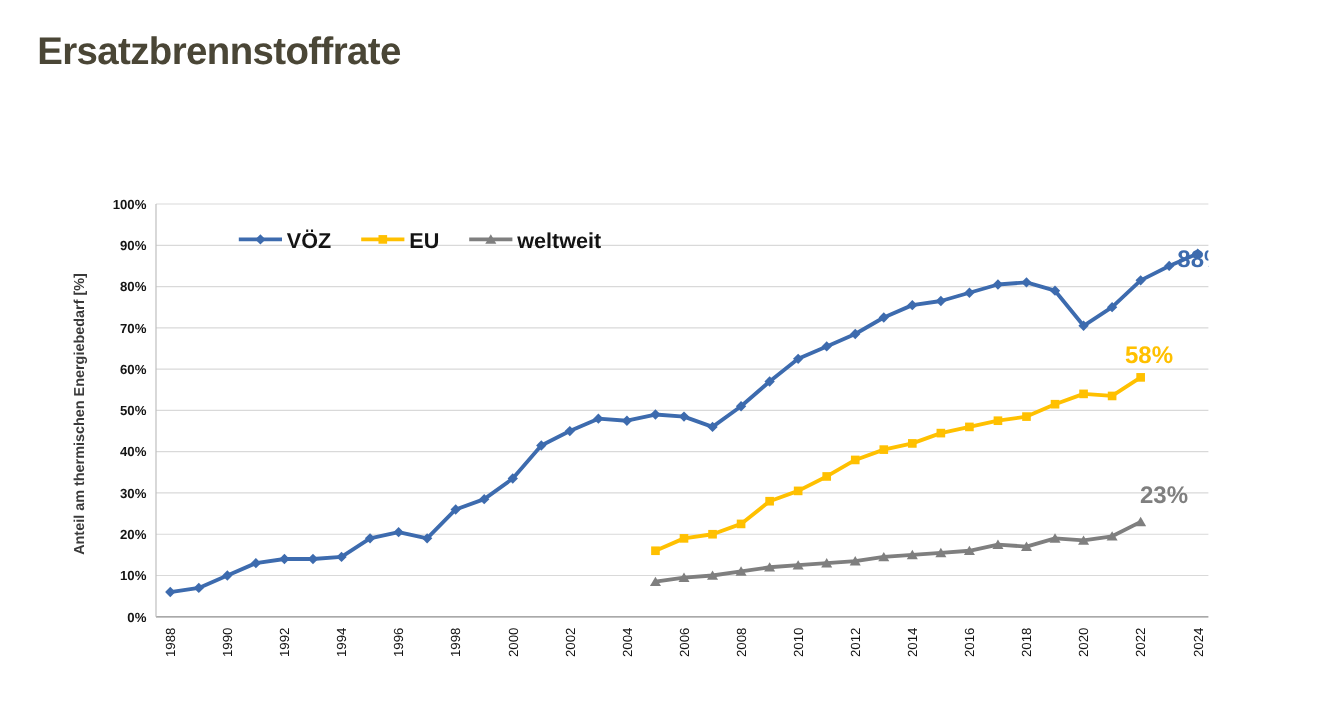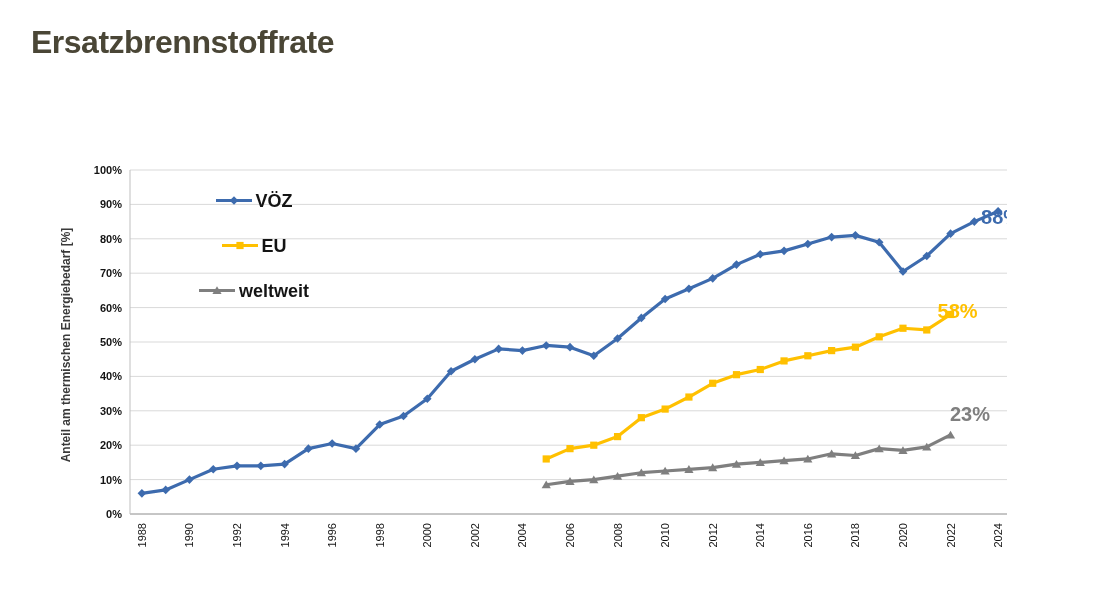--- a/index.html
+++ b/index.html
@@ -21,21 +21,21 @@
   }
   .y-axis-title{
     position:absolute;left:66px;top:345px;
     transform:translate(-50%,-50%) rotate(-90deg);
     font-size:12px;font-weight:bold;color:#3a3a3a;
     white-space:nowrap;
   }
   svg.chart{position:absolute;left:0;top:0;}
   .legend{
     position:absolute;left:198px;top:191px;
-    display:flex;align-items:center;gap:24px;flex-direction:column;
+    display:flex;align-items:center;gap:24px;
   }
   .legend-item{display:flex;align-items:center;gap:3px;}
   .legend-label{font-size:18px;font-weight:bold;color:#141414;}
   .annot{
     position:absolute;
     transform:translate(-50%,-50%);
     font-size:20px;font-weight:bold;
     white-space:nowrap;
   }
   .source{
@@ -193,21 +193,21 @@
     <div class="legend-item">
       <span class="lgm"><svg width="38" height="13">
             <line x1="1" y1="6.5" x2="37" y2="6.5" stroke="#7F7F7F" stroke-width="3.2"></line>
             <path d="M 19 2.3 L 23.6 10.1 L 14.4 10.1 Z" fill="#7F7F7F"></path>
           </svg></span>
       <span class="legend-label">weltweit</span>
     </div>
   </div>
 
   <div class="annot" id="annot-0" style="left: 1001.11px; top: 188.28px; color: rgb(61, 107, 174); margin-top: 29px;">88%</div>
-  <div class="annot" id="annot-1" style="left: 957.541px; top: 311px; color: rgb(255, 192, 0);">58%</div>
+  <div class="annot" id="annot-1" style="left: 957.541px; top: 297px; color: rgb(255, 192, 0);">58%</div>
   <div class="annot" id="annot-2" style="left: 970px; top: 413.88px; color: rgb(127, 127, 127);">23%</div>
 
   <div class="source">
     <div>Quelle: Eigendarstellung auf Basis der Daten von</div>
     <div>Prof. Mauschitz/TU Wien und der GCCA</div>
   </div>
 
 </div>
 
 </body></html>

